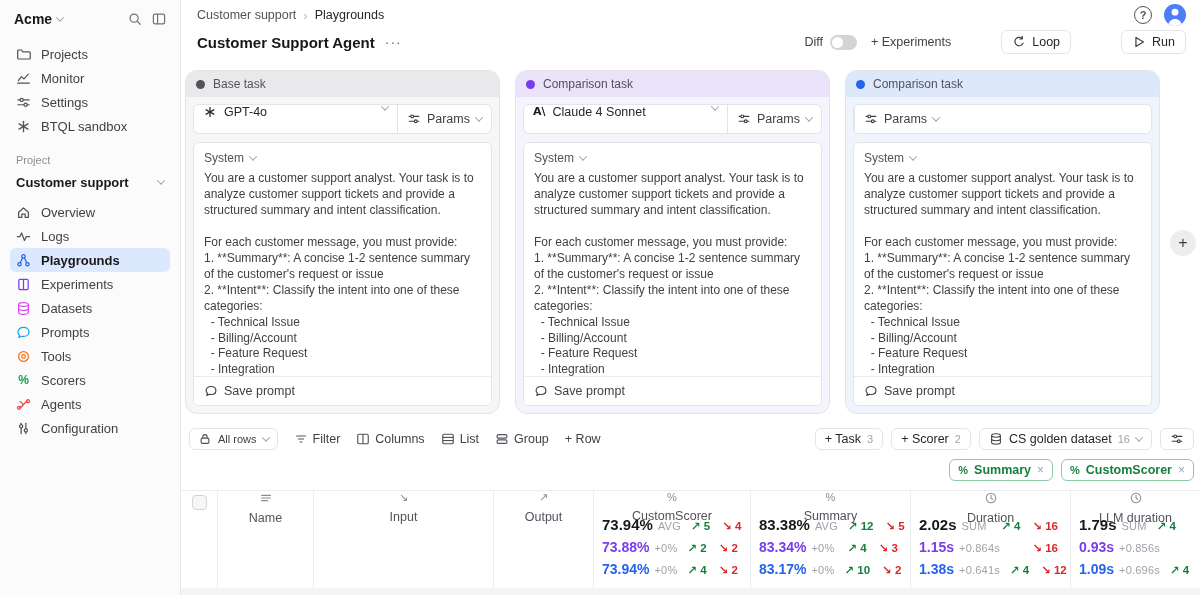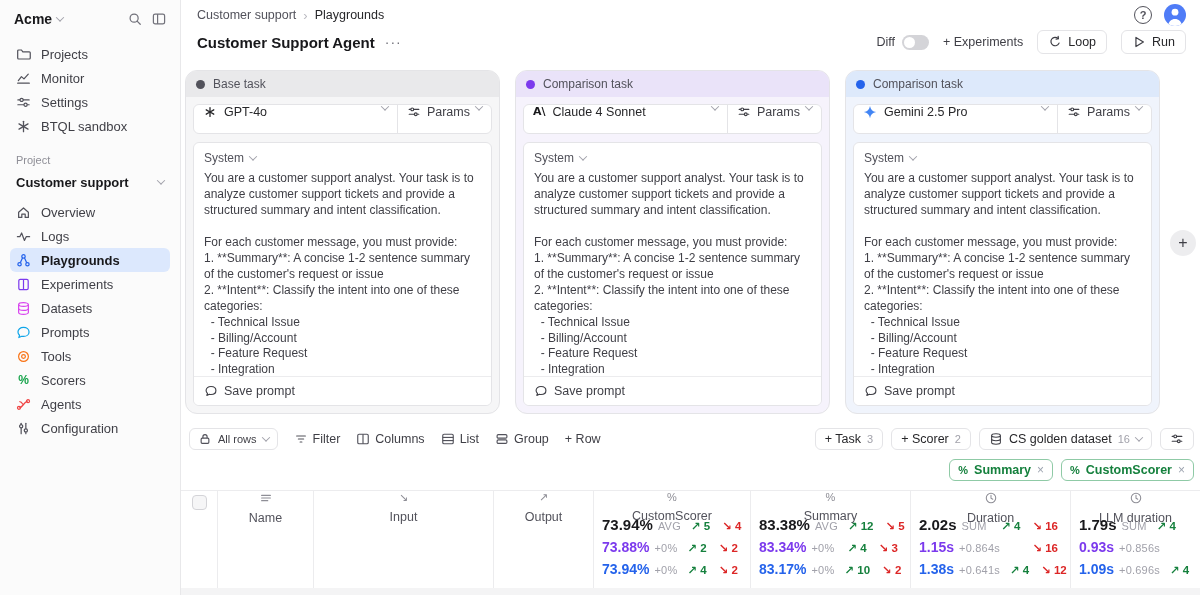--- a/index.html
+++ b/index.html
@@ -41,38 +41,38 @@
 
   .titlerow { height:32px; flex:none; display:flex; align-items:center; padding:0 14px 0 16px; }
   .pg-title { font-size:15px; font-weight:700; color:#18181b; }
   .dots-btn { margin-left:10px; color:#71717a; font-size:14px; letter-spacing:1px; cursor:pointer; }
   .title-ctl { margin-left:auto; display:flex; align-items:center; gap:14px; }
   .diff-wrap { display:flex; align-items:center; gap:7px; font-size:12.5px; color:#3f3f46; }
   .toggle { width:27px; height:15px; border-radius:8px; background:#d4d4d8; position:relative; cursor:pointer; }
   .toggle .knob { position:absolute; top:2px; left:2px; width:11px; height:11px; border-radius:50%; background:#fff; }
   .ghost-btn { font-size:12.5px; color:#3f3f46; display:flex; align-items:center; gap:5px; cursor:pointer; }
   .pill-btn { display:flex; align-items:center; gap:6px; font-size:12.5px; color:#27272a;
-    border:1px solid #e4e4e7; background:#fff; border-radius:6px; padding:4px 10px; cursor:pointer; }
+    border:1px solid #e4e4e7; background:#fff; border-radius:6px; padding:4px 10px; cursor:pointer;margin-left:36px; }
 
   .content { flex:1; min-height:0; display:flex; flex-direction:column; }
 
   
   .panels-row { display:flex; gap:15px; padding:12px 0 0 4px; align-items:flex-start; }
   .panel { width:315px; flex:none; height:344px; border:1px solid #e4e4e7; border-radius:12px;
     overflow:hidden; display:flex; flex-direction:column; }
   .panel-head { height:26px; flex:none; display:flex; align-items:center; gap:8px; padding:0 10px; }
   .dot { width:9px; height:9px; border-radius:50%; flex:none; }
   .task-label { font-size:12px; color:#52525b; }
   .panel-body { flex:1; min-height:0; padding:7px; display:flex; flex-direction:column; }
   .model-row { height:30px; flex:none; display:flex; align-items:stretch; background:#fff;
     border:1px solid #e4e4e7; border-radius:6px; overflow:hidden; }
   .model-seg { flex:1; min-width:0; display:flex; align-items:flex-start; gap:7px; padding:0 9px; cursor:pointer; }
   .model-name { font-size:12.5px; color:#27272a; white-space:nowrap; overflow:hidden; }
   .model-seg .chv { margin-left:auto; }
-  .params-seg { flex:none; display:flex; align-items:flex-start; gap:6px; padding:0 9px;
+  .params-seg { flex:none; display:flex; align-items:center; gap:6px; padding:0 9px;
     border-left:1px solid #e4e4e7; font-size:12.5px; color:#3f3f46; cursor:pointer; }
   .alogo { font-size:11px; font-weight:700; color:#18181b; font-family:"DejaVu Sans",sans-serif; }
   .prompt-card { flex:1; min-height:0; margin-top:8px; background:#fff; border:1px solid #e4e4e7;
     border-radius:6px; display:flex; flex-direction:column; overflow:hidden; }
   .role-row { flex:none; display:flex; align-items:center; gap:6px; padding:8px 10px 4px;
     font-size:12px; color:#52525b; cursor:pointer; }
   .prompt-text { flex:1; min-height:0; overflow:hidden; padding:2px 10px 0;
     font-size:12px; line-height:1.33; color:#3f3f46; white-space:pre-wrap; }
   .save-row { flex:none; height:29px; border-top:1px solid #ececee; display:flex; align-items:center;
     gap:6px; padding:0 10px; font-size:12.5px; color:#3f3f46; cursor:pointer; background:#fff; }
@@ -420,27 +420,20 @@
           </div>
         </section>
 
         <section class="panel" style="background: rgb(240, 244, 252);">
           <div class="panel-head" style="background: rgb(221, 233, 251);">
             <span class="dot" style="background: rgb(37, 99, 235);"></span>
             <span class="task-label">Comparison task</span>
           </div>
           <div class="panel-body">
             <div class="model-row">
-              <span class="model-seg">
-                <svg class="ic14" viewBox="0 0 16 16">
-                    <path d="M8 1C8.6 4.9 11.1 7.4 15 8c-3.9.6-6.4 3.1-7 7-.6-3.9-3.1-6.4-7-7 3.9-.6 6.4-3.1 7-7z" fill="#4285f4"></path>
-                  </svg>
-                <span class="model-name">Gemini 2.5 Pro</span>
-                <span class="chv"></span>
-              </span>
               <span class="params-seg">
                 <svg class="ic14" viewBox="0 0 16 16">
                     <g stroke="#3f3f46" stroke-width="1.3" stroke-linecap="round">
                       <line x1="2.5" y1="5" x2="13.5" y2="5"></line>
                       <line x1="2.5" y1="10.6" x2="13.5" y2="10.6"></line>
                       <circle cx="6" cy="5" r="1.6" fill="#fff"></circle>
                       <circle cx="10" cy="10.6" r="1.6" fill="#fff"></circle>
                     </g>
                   </svg>
                 <span>Params</span>

